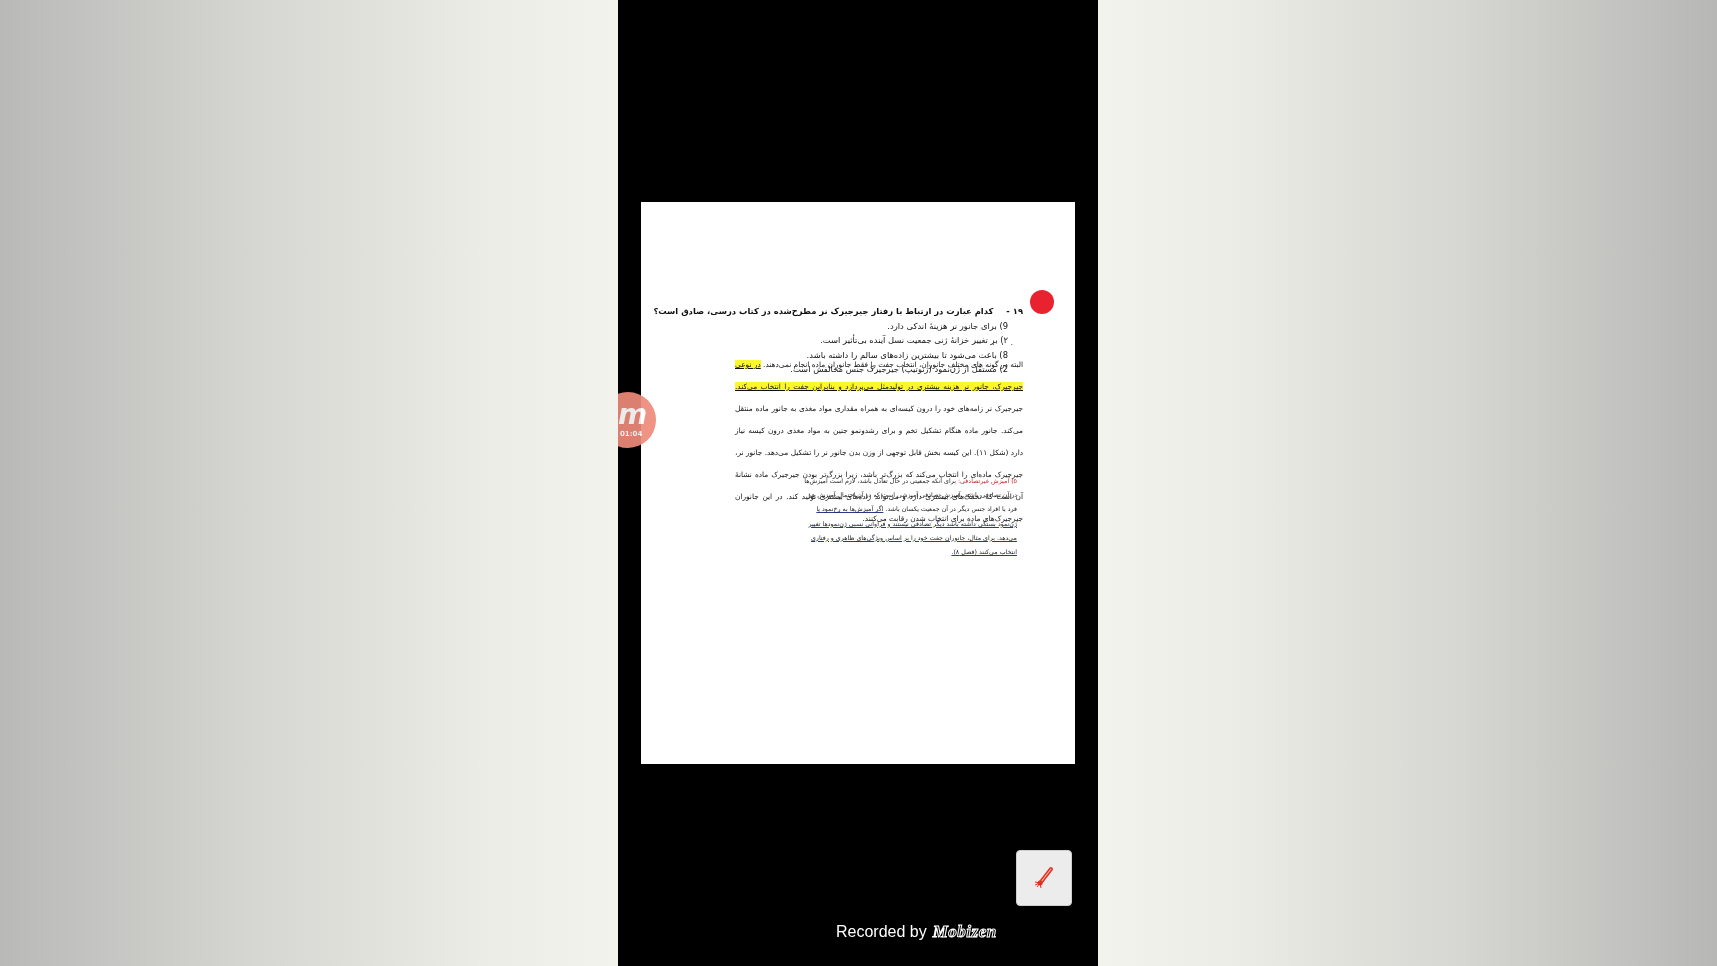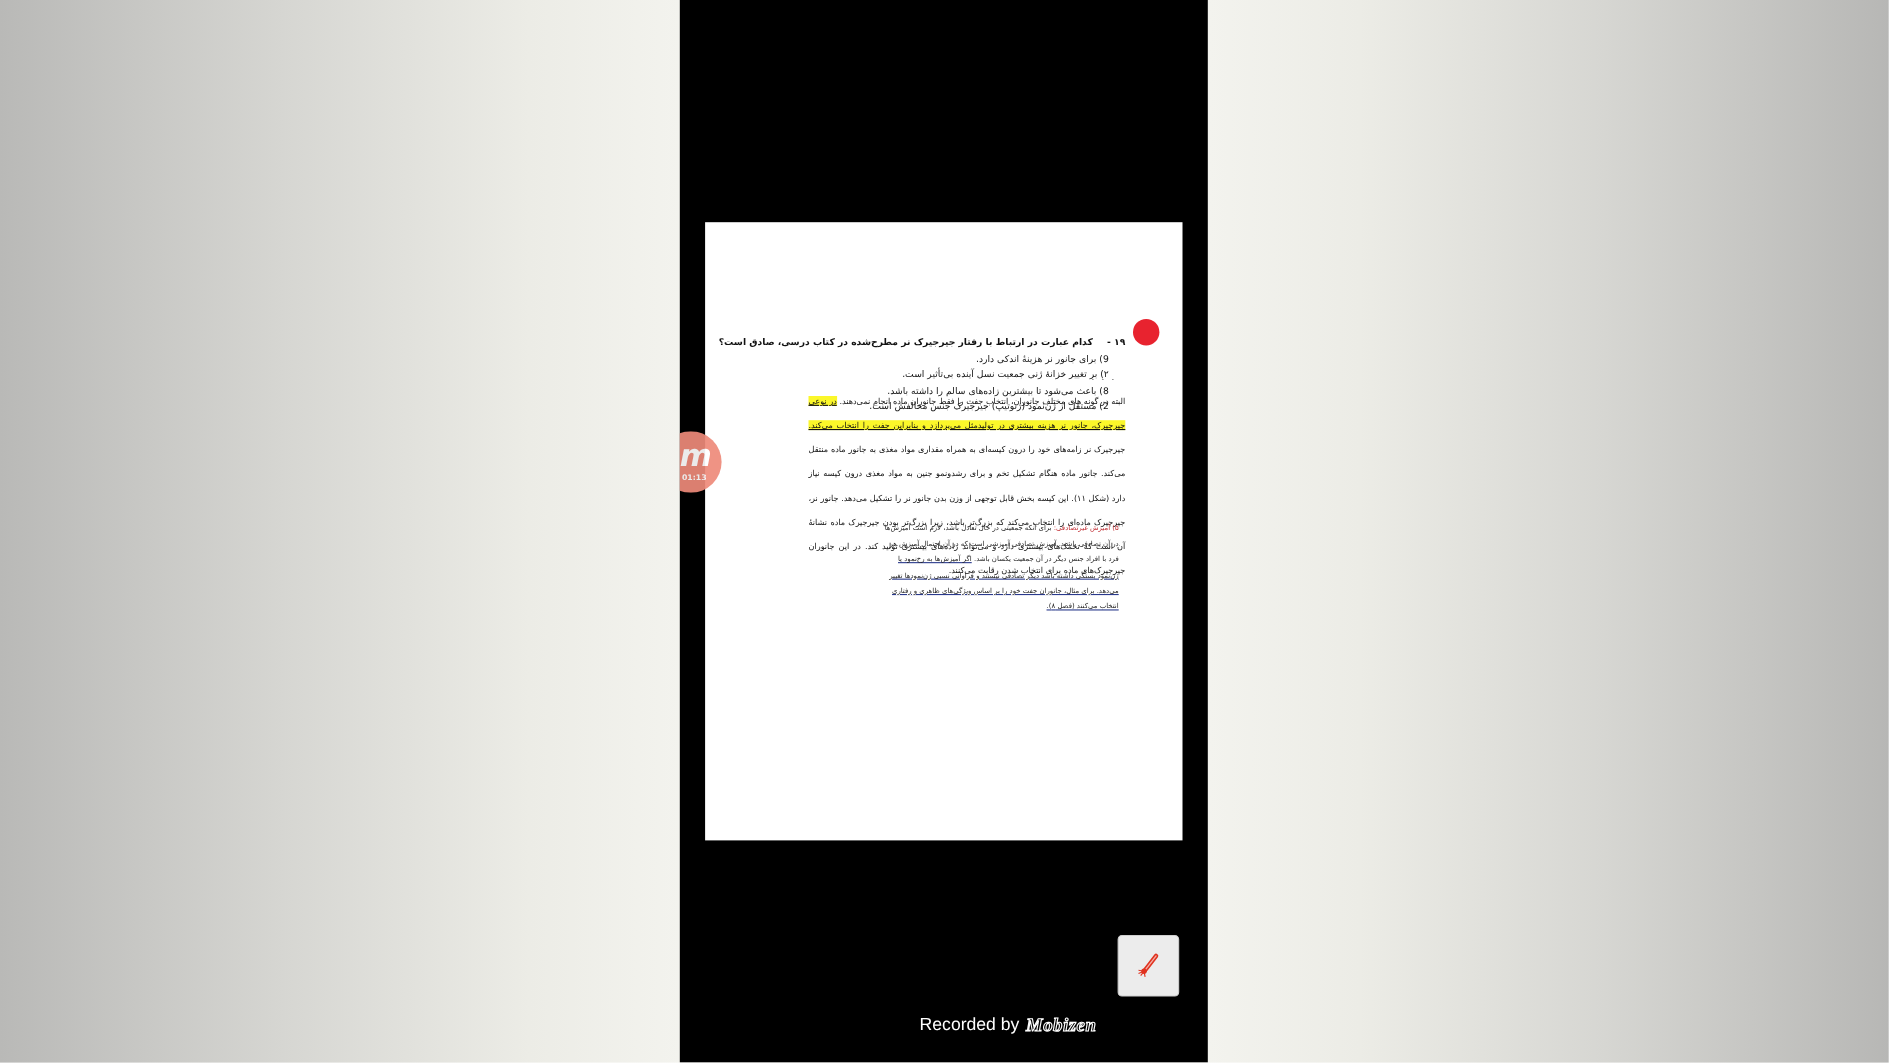--- a/index.html
+++ b/index.html
@@ -67,21 +67,21 @@
     </div>
 
     <div class="note">
       <span class="note-title">۵) آمیزش غیرتصادفی:</span><span> برای آنکه جمعیتی در حال تعادل باشد، لازم است آمیزش‌ها در آن تصادفی باشند. آمیزش تصادفی آمیزشی است که در آن احتمال آمیزش هر فرد با افراد جنس دیگر در آن جمعیت یکسان باشد. </span><span class="ul">اگر آمیزش‌ها به رخ‌نمود یا ژن‌نمود بستگی داشته باشد دیگر تصادفی نیستند و فراوانی نسبی ژن‌نمودها تغییر می‌دهد. برای مثال، جانوران جفت خود را بر اساس ویژگی‌های ظاهری و رفتاری انتخاب می‌کنند (فصل ۸).</span>
     </div>
   </div>
 
   <div class="mobizen-bubble">
     <div class="circle">
       <span class="m">m</span>
-      <span class="t">01:13</span>
+      <span class="t">01:04</span>
     </div>
   </div>
 
   <div class="tool-btn">
     <svg width="30" height="30" viewBox="0 0 30 30">
       <line x1="22" y1="6" x2="12" y2="19" stroke="#e0321f" stroke-width="4" stroke-linecap="round"></line>
       <line x1="22" y1="6" x2="12" y2="19" stroke="#fff" stroke-width="1.2" stroke-linecap="round" opacity="0.6"></line>
       <circle cx="11" cy="20" r="2.5" fill="#e0321f"></circle>
       <line x1="11" y1="20" x2="6" y2="19" stroke="#e0321f" stroke-width="1"></line>
       <line x1="11" y1="20" x2="8" y2="24" stroke="#e0321f" stroke-width="1"></line>

